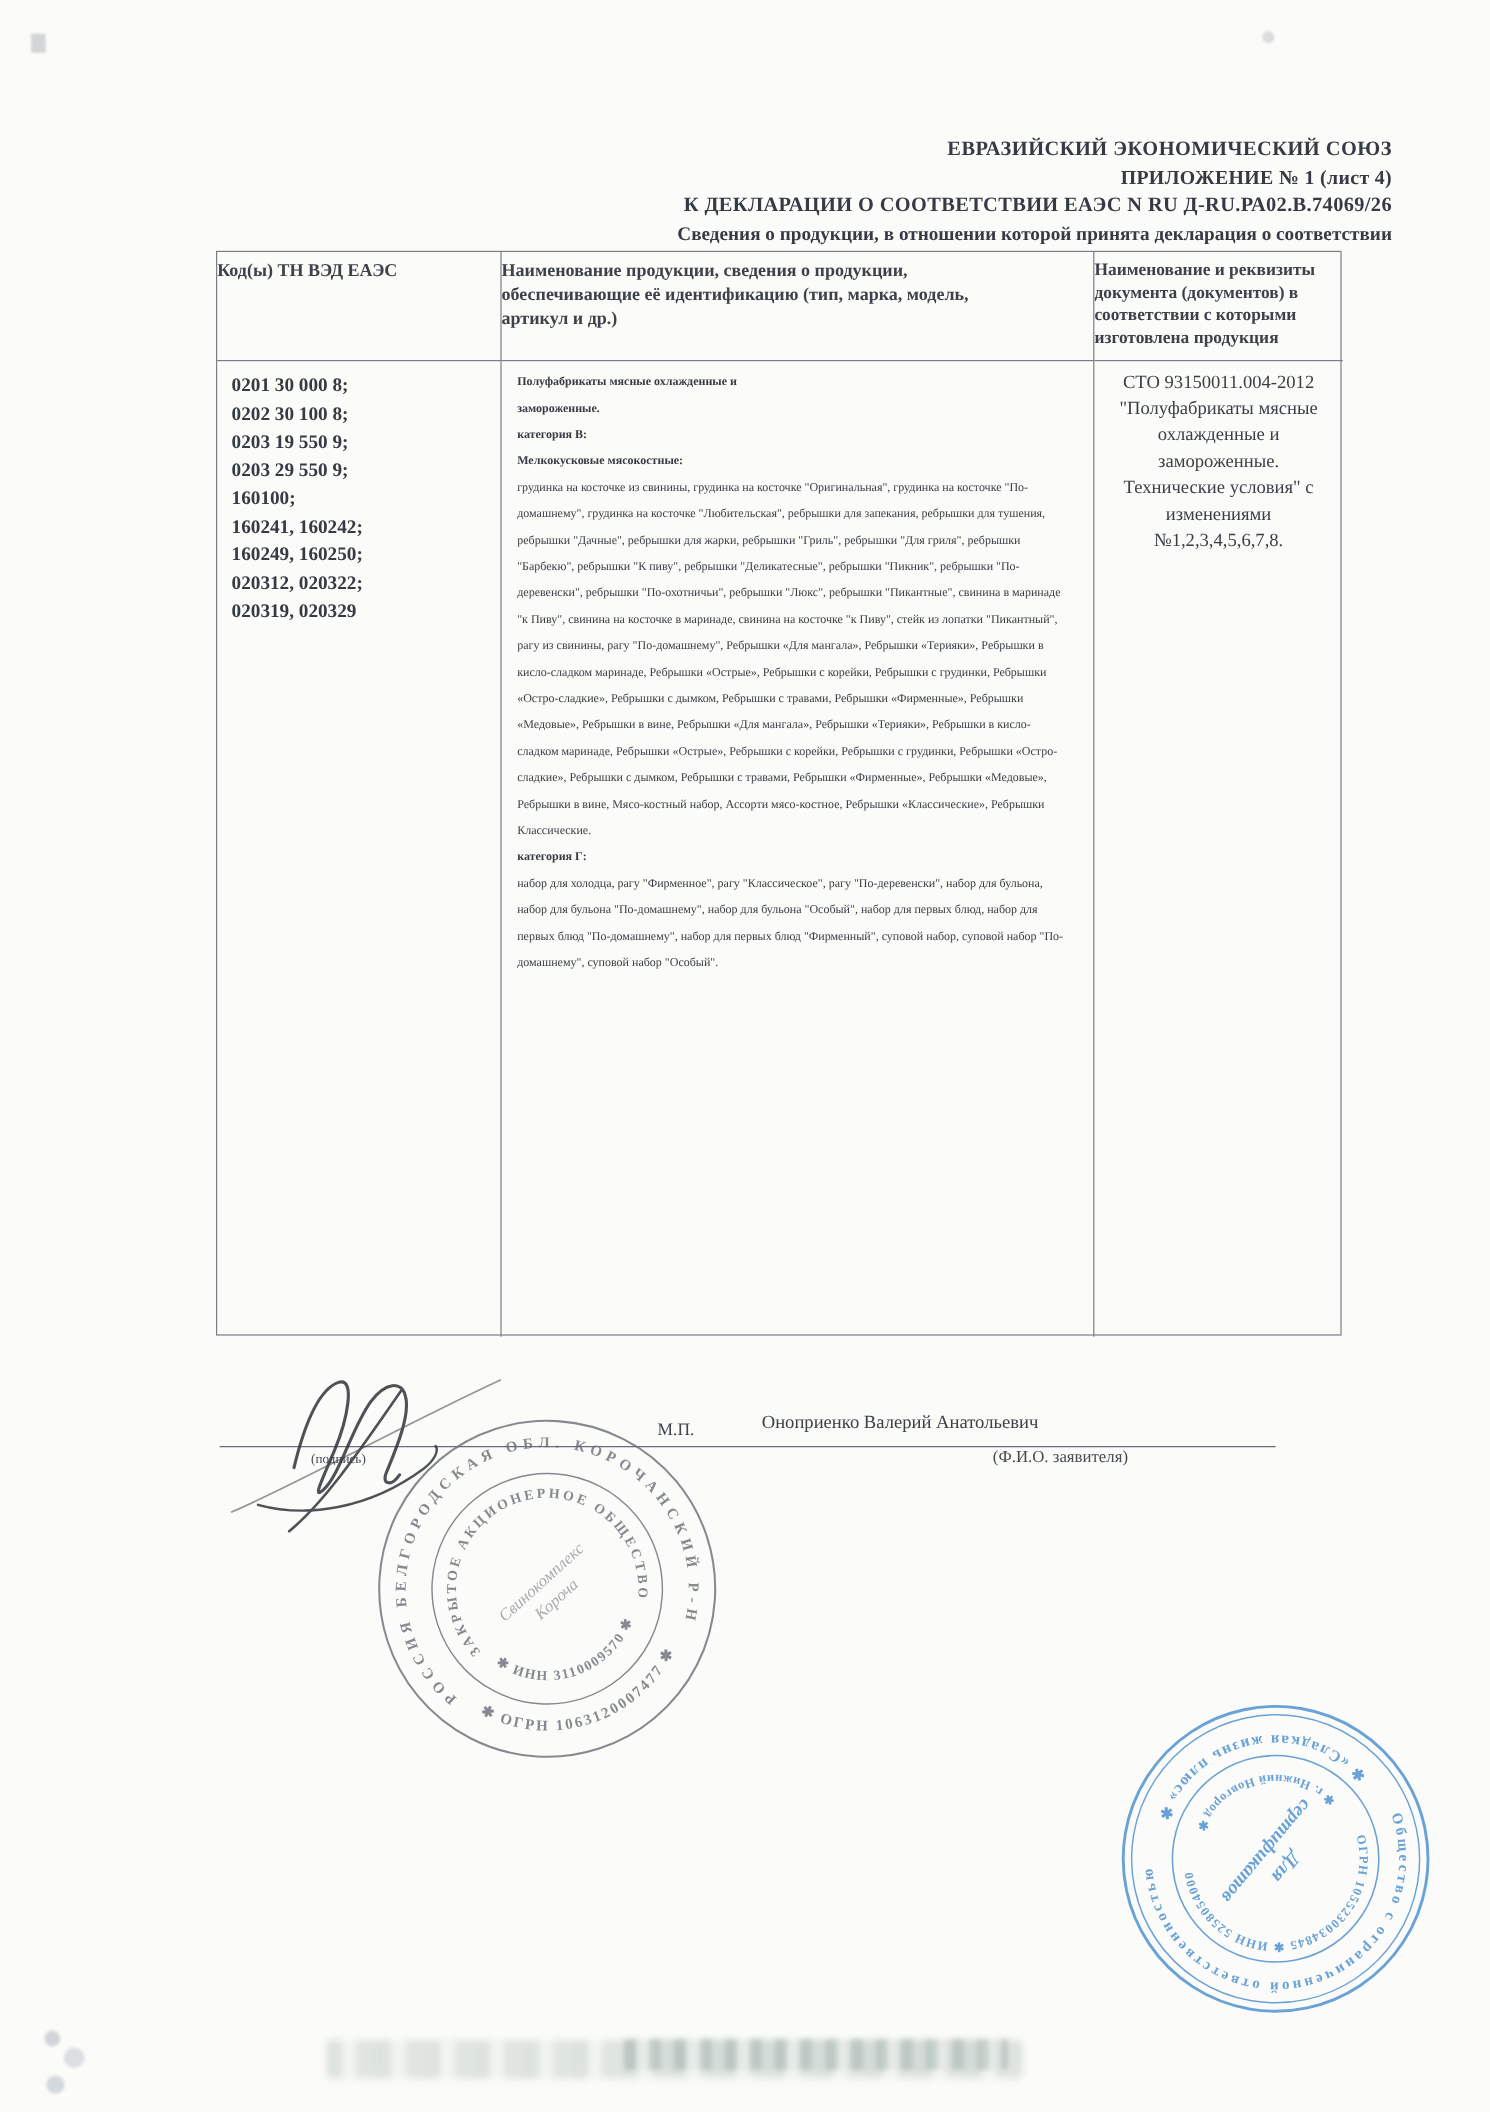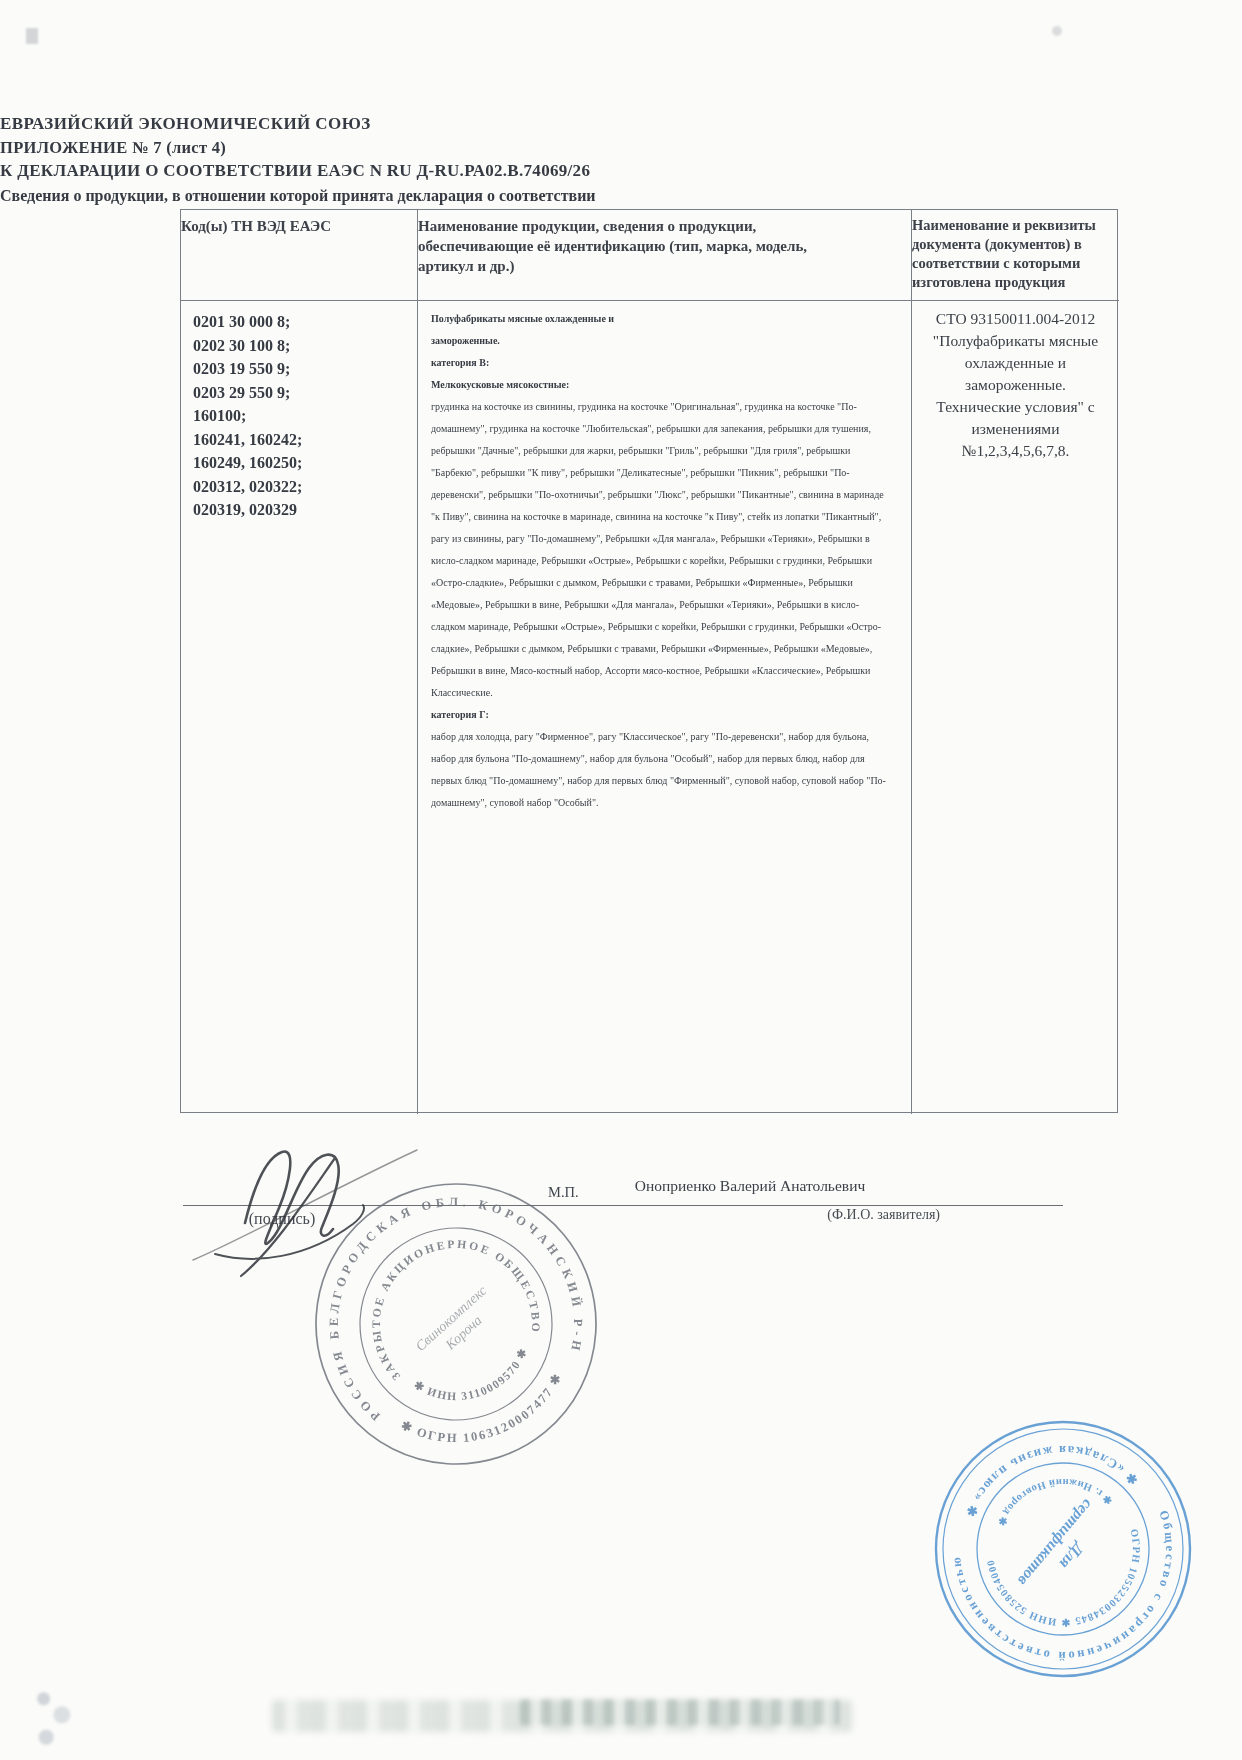--- a/index.html
+++ b/index.html
@@ -3,21 +3,21 @@
 <meta charset="utf-8">
 <style>
   html,body{margin:0;padding:0;}
   body{
     width:1242px;height:1760px;position:relative;overflow:hidden;
     background:#fbfbf9;
     font-family:"Liberation Serif","DejaVu Serif",serif;
     color:#3a3f47;
   }
   
-  .doc-header{position:absolute;left:0;top:112px;width:1160px;text-align:left;color:#363b43;}
+  .doc-header{position:absolute;left:0;top:112px;width:1160px;text-align:right;color:#363b43;}
   .doc-header .h1{font-size:17px;font-weight:bold;line-height:24px;letter-spacing:.4px;}
   .doc-header .h2{font-size:16.5px;font-weight:bold;line-height:23px;letter-spacing:.3px;}
   .doc-header .h3{font-size:17px;font-weight:bold;line-height:24px;letter-spacing:.3px;}
   .doc-header .h4{font-size:16px;font-weight:bold;line-height:25px;}
   
   .decl-table{
     position:absolute;left:180px;top:209px;width:938px;height:904px;
     display:grid;grid-template-columns:237px 494px 207px;grid-template-rows:91px 813px;
     border:1.5px solid #7a7f87;box-sizing:border-box;
   }
@@ -27,21 +27,21 @@
   .th.c3{font-size:14.5px;line-height:19px;}
   .cdiv{border-right:1.5px solid #7a7f87;}
   .td1{font-weight:bold;font-size:16px;line-height:23.5px;padding:9px 6px 0 12px;
        white-space:pre-line;color:#363b43;}
   .td2{font-size:10px;line-height:22px;padding:7px 24px 0 13px;}
   .td2 .b{font-weight:bold;white-space:pre-line;color:#363b43;}
   .td3{font-size:15.5px;line-height:22px;text-align:center;padding:7px 4px 0;white-space:pre-line;}
   
   .sig-line{position:absolute;left:183px;top:1205px;width:880px;height:0;
             border-top:1.5px solid rgba(58,63,71,.75);}
-  .sig-caption{position:absolute;left:222px;top:1210px;width:120px;text-align:center;font-size:16px;color:#464b52;}
+  .sig-caption{position:absolute;left:222px;top:1210px;width:120px;text-align:center;font-size:11px;color:#464b52;}
   .mp-mark{position:absolute;left:548px;top:1184px;font-size:14.5px;color:#41464e;}
   .applicant-name{position:absolute;left:560px;top:1177px;width:380px;text-align:center;font-size:15.5px;color:#3b4048;}
   .applicant-caption{position:absolute;left:560px;top:1207px;width:380px;text-align:right;font-size:14px;color:#464b52;}
   
   svg text{font-family:"Liberation Serif","DejaVu Serif",serif;}
   .stamp-gray{position:absolute;left:306px;top:1174px;}
   .stamp-blue{position:absolute;left:933px;top:1419px;}
   .signature-svg{position:absolute;left:185px;top:1128px;}
   
   .artifact{position:absolute;pointer-events:none;}
@@ -67,21 +67,21 @@
     filter:blur(1.5px);opacity:.55;
   }
   .art-corner-tl{left:26px;top:28px;width:12px;height:16px;background:rgba(90,100,115,.25);filter:blur(1px);}
   .art-corner-tr{left:1052px;top:26px;width:10px;height:10px;background:rgba(90,100,115,.2);filter:blur(1px);border-radius:50%;}
 </style>
 </head>
 <body>
 
 <div class="doc-header">
   <div class="h1">ЕВРАЗИЙСКИЙ ЭКОНОМИЧЕСКИЙ СОЮЗ</div>
-  <div class="h2">ПРИЛОЖЕНИЕ № 7 (лист 4)</div>
+  <div class="h2">ПРИЛОЖЕНИЕ № 1 (лист 4)</div>
   <div class="h3">К ДЕКЛАРАЦИИ О СООТВЕТСТВИИ ЕАЭС N RU Д-RU.РА02.В.74069/26</div>
   <div class="h4">Сведения о продукции, в отношении которой принята декларация о соответствии</div>
 </div>
 
 <div class="decl-table">
   <div class="th cdiv">Код(ы) ТН ВЭД ЕАЭС</div>
   <div class="th cdiv">Наименование продукции, сведения о продукции,
 обеспечивающие её идентификацию (тип, марка, модель,
 артикул и др.)</div>
   <div class="th c3">Наименование и реквизиты

